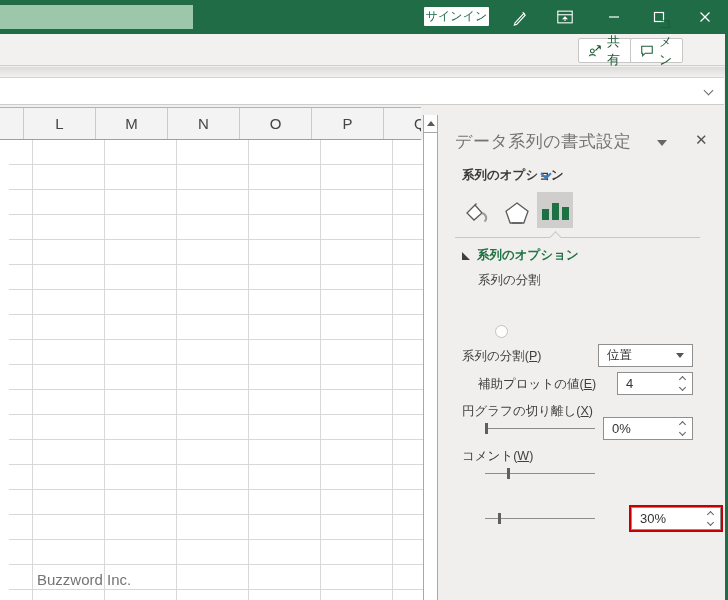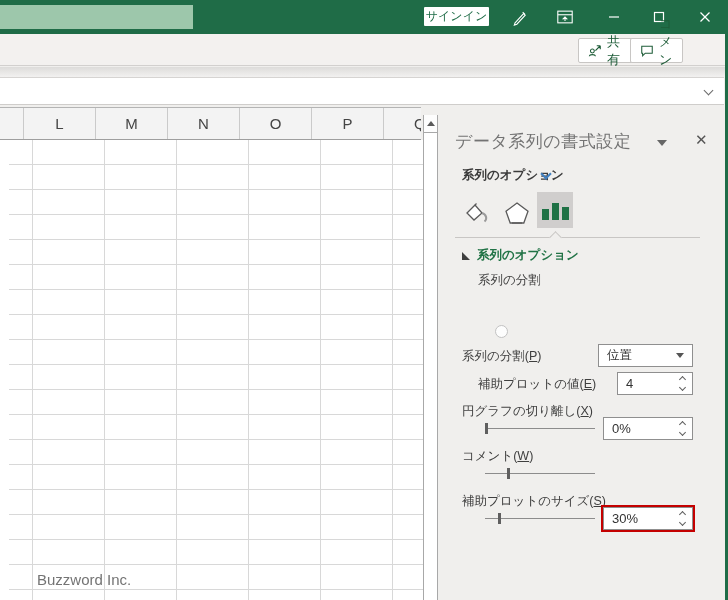--- a/index.html
+++ b/index.html
@@ -96,21 +96,21 @@
 
   .combo { position:absolute; height:23px; background:#ffffff; border:1px solid #8f8f8f;
     display:flex; align-items:center; font-size:12.5px; color:#333; padding-left:8px; }
   .combo .dd-arrow { position:absolute; right:8px; width:0; height:0;
     border-left:4px solid transparent; border-right:4px solid transparent; border-top:5px solid #555; }
   .spin { position:absolute; height:23px; background:#ffffff; border:1px solid #8f8f8f;
     display:flex; align-items:center; font-size:13px; color:#333; padding-left:8px; }
   .spin .arrows { position:absolute; right:4px; top:0; height:100%; width:12px;
     display:flex; flex-direction:column; align-items:center; justify-content:center; gap:3px; }
   .spin .sv { width:5px; height:5px; border-right:1.3px solid #5f5f5f; border-bottom:1.3px solid #5f5f5f; }
-  .spin.red-hl { outline:2px solid #c40000; }
+  .spin.red-hl { outline:2px solid #c40000;margin-left:28px; }
 
   .slider { position:absolute; width:110px; height:12px; }
   .slider .track { position:absolute; left:0; right:0; top:6px; border-top:1px solid #8c8c8c; }
   .slider .handle { position:absolute; top:1px; width:3px; height:11px; background:#5f5f5f; }
 
   svg { display:block; }
 </style>
 </head>
 <body>
 
@@ -276,23 +276,20 @@
   </div>
 
   <div class="plabel" style="left:24px; top:341px;">
     <span>コメント</span><span class="ak"><span class="ak-letter">W</span></span>
   </div>
   <div class="slider" style="left:47px; top:360px;">
     <div class="track"></div>
       <div class="handle" style="left:22px;"></div>
   </div>
 
-  <div class="plabel" style="left:24px; top:386px;">
-    <span>補助プロットのサイズ</span><span class="ak"><span class="ak-letter">S</span></span>
-  </div>
   <div class="slider" style="left:47px; top:405px;">
     <div class="track"></div>
       <div class="handle" style="left:13px;"></div>
   </div>
   <div class="spin red-hl" style="left:165px; top:400px; width:90px;">
     <span>30%</span>
     <div class="arrows">
         <div class="sv chev up"></div>
         <div class="sv chev down"></div>
       </div>

